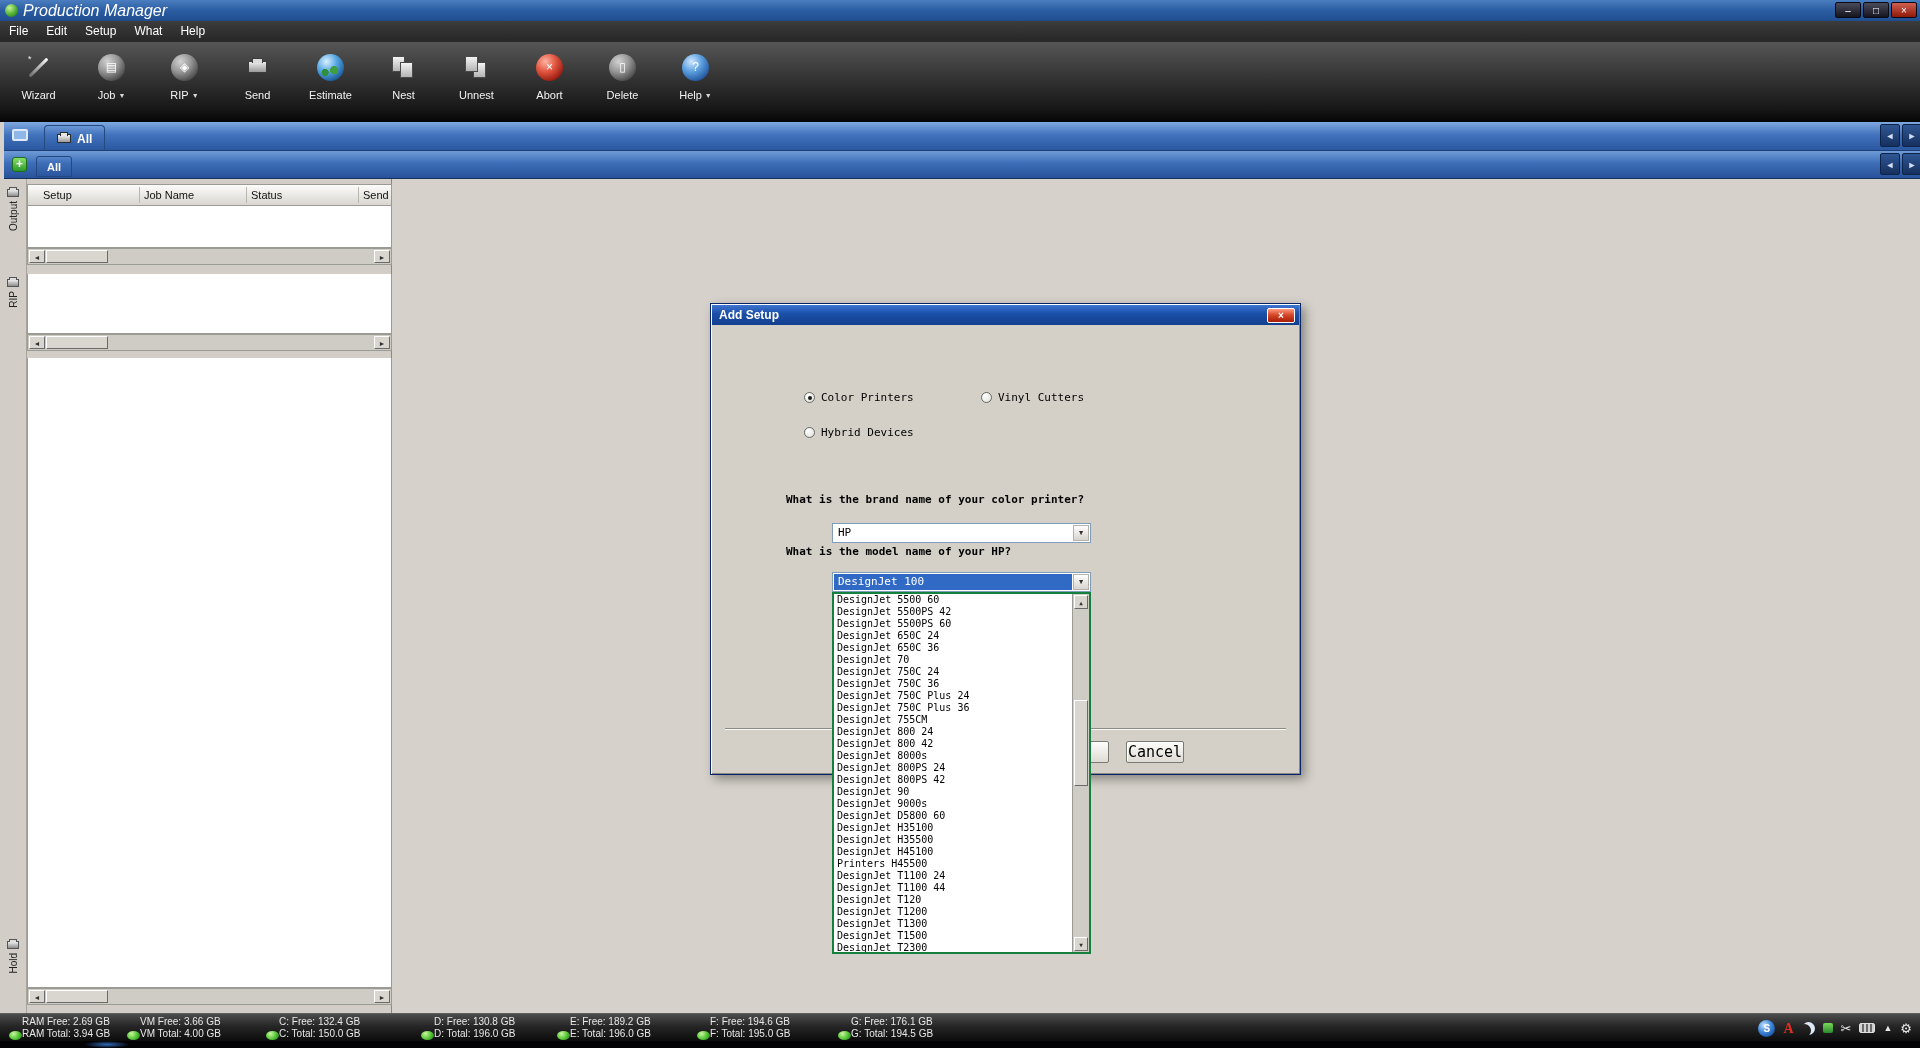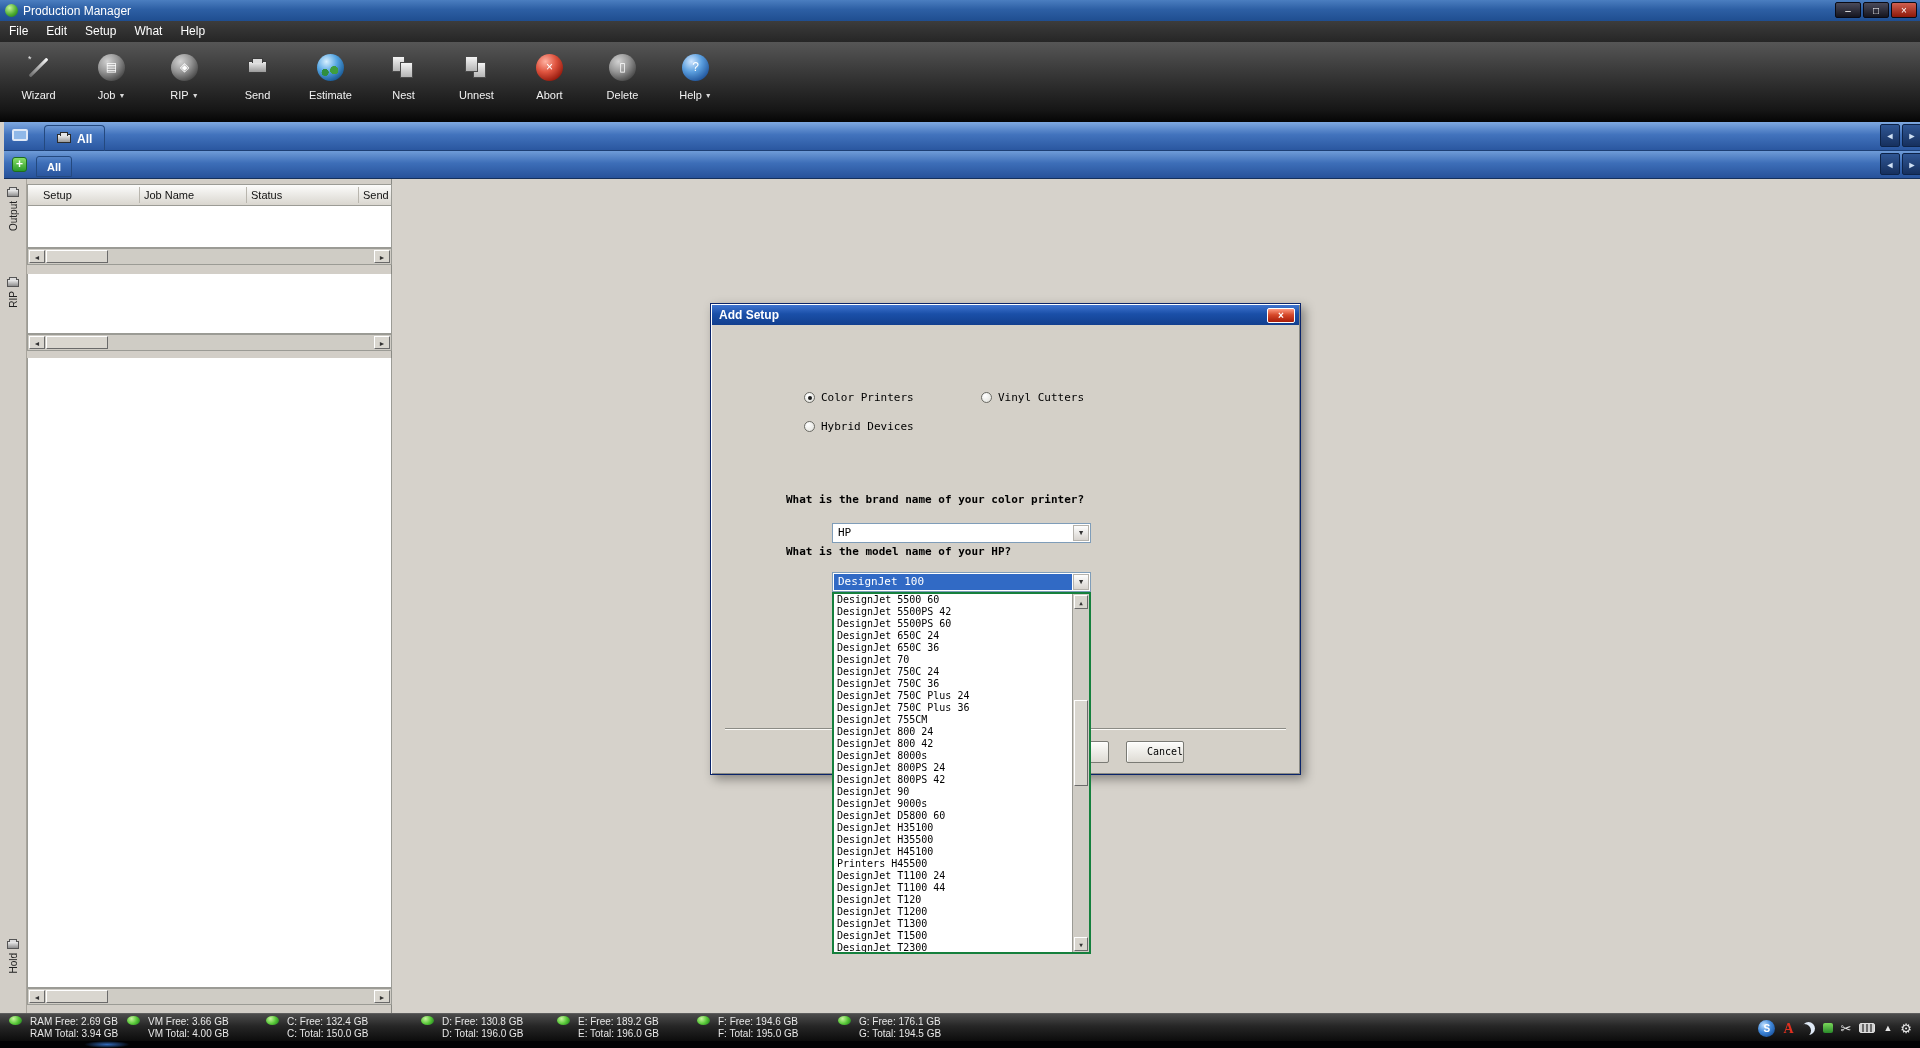--- a/index.html
+++ b/index.html
@@ -5,21 +5,21 @@
   * { margin:0; padding:0; box-sizing:border-box; }
   html,body { width:1920px; height:1048px; overflow:hidden; }
   body { position:relative; background:#d6d2cb; font-family:"Liberation Sans",sans-serif; }
 
   
   .titlebar { position:absolute; left:0; top:0; width:1920px; height:21px;
     background:linear-gradient(180deg,#4b7ec0 0%,#2d5fa4 45%,#1f4e90 100%);
     display:flex; align-items:center; color:#fff; }
   .appicon { width:13px; height:13px; border-radius:50%; margin:0 5px 0 5px;
     background:radial-gradient(circle at 35% 30%,#c6f59a,#4fae32 55%,#1c6e1c 95%); }
-  .titletext { font-size:12px; }
+  .titletext { font-size:16px;font-style:italic; }
   .winbtns { position:absolute; right:3px; top:2px; display:flex; gap:2px; }
   .winbtn { width:26px; height:16px; font-size:10px; line-height:15px; text-align:center;
     color:#fff; background:linear-gradient(#4a4a5a,#15151f); border:1px solid #0a0a14; border-radius:2px; }
   .winbtn.close { background:linear-gradient(#d06050,#8e1808); }
 
   
   .menubar { position:absolute; left:0; top:21px; width:1920px; height:21px;
     background:linear-gradient(180deg,#3c3c3c,#262626); display:flex; align-items:center; }
   .menuitem { color:#fff; font-size:12px; padding:0 9px; line-height:21px; }
 
@@ -120,41 +120,41 @@
   .rlabel { font-size:11px; color:#000; }
   .q { position:absolute; font-weight:bold; font-size:11px; color:#000; }
   .combo { position:absolute; left:121px; width:259px; height:20px; background:#fff; border:1px solid #7f9db9; }
   .combo .val { position:absolute; left:1px; top:1px; right:18px; bottom:1px; font-size:11px; line-height:16px; padding-left:4px; color:#000; }
   .combo.focus .val { background:#316ac5; color:#fff; }
   .cbtn { position:absolute; right:1px; top:1px; width:16px; bottom:1px;
     background:linear-gradient(#fefefe,#d8d4cf); border:1px solid #b5b2ac; font-size:7px; color:#333; text-align:center; line-height:15px; }
   .c1 { top:219px; } .c2 { top:268px; }
   .sep { position:absolute; left:14px; right:14px; top:424px; border-top:1px solid #8b8b85; border-bottom:1px solid #fbfaf7; }
   .btn { position:absolute; height:22px; background:linear-gradient(#fdfdfb,#dedbd4); border:1px solid #7a7a74;
-    box-shadow:inset 1px 1px 0 #fff; font-size:10px; font-family:"DejaVu Sans Mono","Liberation Mono",monospace;
-    text-align:right; line-height:20px; color:#000; border-radius:2px; }
+    box-shadow:inset 1px 1px 0 #fff; font-size:15px; font-family:"DejaVu Sans Mono","Liberation Mono",monospace;
+    text-align:center; line-height:20px; color:#000; border-radius:2px; }
   .btn.partial { left:340px; top:437px; width:58px; z-index:1; }
   .btn.cancel  { left:415px; top:437px; width:58px; z-index:1; }
 
   
   .ddlist { position:absolute; left:121px; top:288px; width:259px; height:362px; background:#fff;
     border:2px solid #15803d; z-index:30; }
   .ddinner { position:absolute; left:0; top:0; right:17px; bottom:0; overflow:hidden; }
   .dditem { height:12px; font-size:10px; line-height:12px; padding-left:3px; color:#000; white-space:nowrap; }
   .vscroll { position:absolute; right:0; top:0; width:17px; bottom:0; background:#cfccc5; border-left:1px solid #9b9b95; }
   .varrow { position:absolute; left:1px; right:1px; height:14px; background:#d9d6cf;
     border:1px solid; border-color:#fff #6a6a6a #6a6a6a #fff; font-size:6px; color:#333; text-align:center; line-height:13px; }
   .varrow.u { top:1px; } .varrow.d { bottom:1px; }
   .vthumb { position:absolute; left:1px; right:1px; top:106px; height:86px; background:#d9d6cf;
     border:1px solid; border-color:#fff #6a6a6a #6a6a6a #fff; }
 
   
   .statusbar { position:absolute; left:0; top:1013px; width:1920px; height:28px;
     background:linear-gradient(180deg,#4c4c4c 0%,#262626 45%,#0c0c0c 100%); border-top:1px solid #5e5e5e; }
-  .stat { position:absolute; top:2px; display:flex; align-items:flex-start; gap:8px; }
+  .stat { position:absolute; top:2px; display:flex; align-items:flex-end; gap:0; }
   .pill { width:13px; height:9px; border-radius:50%;
     background:radial-gradient(circle at 35% 30%,#c9f5a0,#58c838 50%,#1e7a1e 95%); }
   .statlines { display:flex; flex-direction:column; }
   .statlines span { color:#e8e8e8; font-size:10px; line-height:12px; white-space:nowrap; }
   .tray { position:absolute; right:8px; top:3px; display:flex; align-items:center; gap:8px; height:22px; }
   .imeorb { width:17px; height:17px; border-radius:50%; background:radial-gradient(circle at 35% 30%,#bfe0ff,#3f86d8 45%,#10458e 90%);
     color:#fff; font:bold 10px/17px "Liberation Sans",sans-serif; text-align:center; }
   .redA { color:#e03020; font:bold 14px/17px "Liberation Serif",serif; }
   .moon { width:13px; height:13px; border-radius:50%; box-shadow:inset -4px 2px 0 0 #dfe9f5; }
   .greendot { width:10px; height:10px; border-radius:2px; background:linear-gradient(#7ad85a,#2a8a2a); }
@@ -366,21 +366,21 @@
   </div>
 
   <div class="radiorow" style="left:93px; top:87px;">
     <span class="radio sel"></span>
     <span class="rlabel">Color Printers</span>
   </div>
   <div class="radiorow" style="left:270px; top:87px;">
     <span class="radio"></span>
     <span class="rlabel">Vinyl Cutters</span>
   </div>
-  <div class="radiorow" style="left:93px; top:116px;">
+  <div class="radiorow" style="left:93px; top:122px;">
     <span class="radio"></span>
     <span class="rlabel">Hybrid Devices</span>
   </div>
 
   <span class="q" style="left:75px; top:189px;">What is the brand name of your color printer?</span>
   <div class="combo c1">
     <span class="val">HP</span>
     <span class="cbtn">▼</span>
   </div>
   <span class="q" style="left:75px; top:241px;">What is the model name of your HP?</span>

